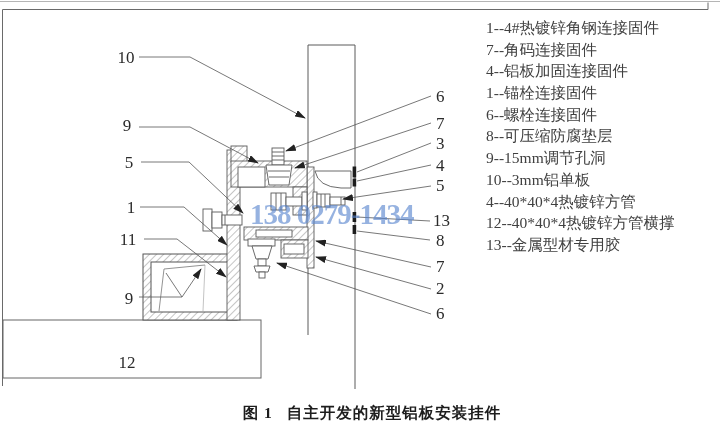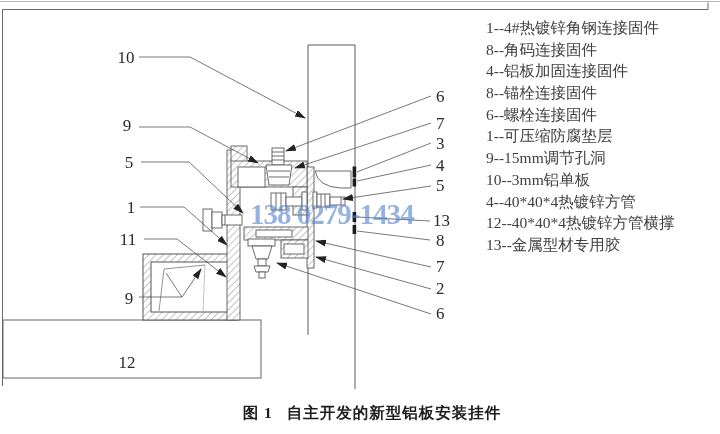--- a/index.html
+++ b/index.html
@@ -158,25 +158,25 @@
       <text class="callout" x="433" y="226">13</text>
       <text class="callout" x="436" y="246">8</text>
       <text class="callout" x="436" y="272">7</text>
       <text class="callout" x="436" y="294">2</text>
       <text class="callout" x="436" y="319">6</text>
     </g>
   </svg>
 
   <div class="legend">
     <div class="legend-item">1--4#热镀锌角钢连接固件</div>
-    <div class="legend-item">8--角码连接固件</div>
+    <div class="legend-item">7--角码连接固件</div>
     <div class="legend-item">4--铝板加固连接固件</div>
-    <div class="legend-item">8--锚栓连接固件</div>
+    <div class="legend-item">1--锚栓连接固件</div>
     <div class="legend-item">6--螺栓连接固件</div>
-    <div class="legend-item">1--可压缩防腐垫层</div>
+    <div class="legend-item">8--可压缩防腐垫层</div>
     <div class="legend-item">9--15mm调节孔洞</div>
     <div class="legend-item">10--3mm铝单板</div>
     <div class="legend-item">4--40*40*4热镀锌方管</div>
     <div class="legend-item">12--40*40*4热镀锌方管横撑</div>
     <div class="legend-item">13--金属型材专用胶</div>
   </div>
 
   <div class="watermark">138 0279-1434</div>
 
   <div class="caption">

